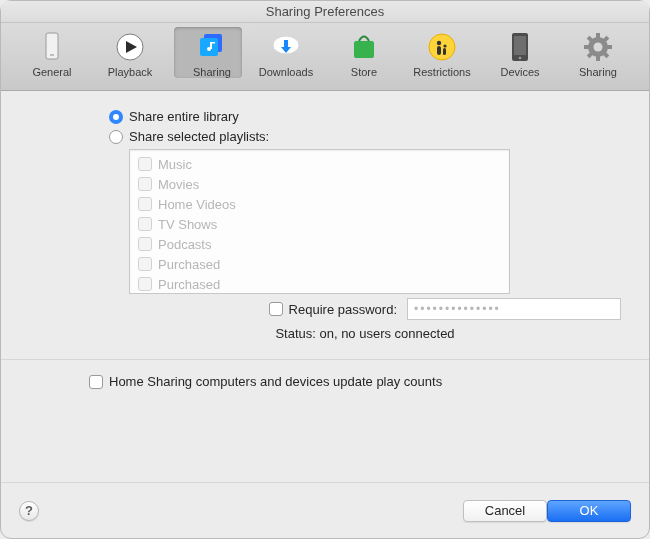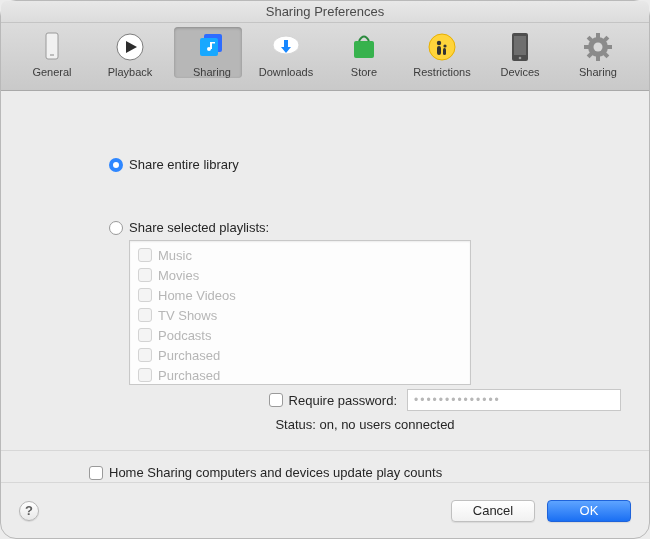--- a/index.html
+++ b/index.html
@@ -10,21 +10,21 @@
     font-size: 13px;
     color: #262626;
     background: #ececec;
     overflow: hidden;
   }
   .window {
     width: 650px;
     height: 539px;
     background: #ececec;
     border: 1px solid #b9b9b9;
-    border-radius: 16px;
+    border-radius: 11px;
     display: flex;
     flex-direction: column;
     box-shadow: inset 0 1px 0 rgba(255,255,255,.3);
   }
   
   .titlebar {
     height: 22px;
     text-align: center;
     font-size: 13px;
     font-weight: 500;
@@ -99,25 +99,25 @@
   .rad.selected::after{content:""; position:absolute; inset:2px; background:#fff; border-radius:50%;}
   .rad.selected { background:#2f7bff; border-color:#2f7bff; }
   .rad.selected::after{ inset: auto; width:6px;height:6px; position:static; display:block; background:#fff; border-radius:50%;}
   .rad.selected::before{display:none;}
   
   .rad { position: static; }
   .rad.selected { background:#fff; border:4px solid #2f87ff; }
   .rad.selected::after, .rad.selected::before{ display:none; }
 
   .indent1 { padding-left: 60px; }
-  .indent2 { padding-left: 80px; margin-top: 48px; }
+  .indent2 { padding-left: 80px; }
 
   .pl-box {
     margin-left: 100px;
-    width: 342px;
+    width: 381px;
     height: 145px;
     background: #fdfdfd;
     border: 1px solid #c8c8c8;
     box-shadow: inset 0 1px 2px rgba(0,0,0,.07);
     padding: 4px 8px;
     overflow: hidden;
   }
   .pl-item {
     display:flex; align-items:center;
     font-size: 13px; color:#b6b6b6;
@@ -168,21 +168,20 @@
     box-shadow: 0 1px 1px rgba(0,0,0,.1);
   }
   .spacer { flex:1; }
   .btn {
     min-width: 84px; height:22px;
     border-radius: 4px;
     font-size:13px;
     border:1px solid #c0c0c0;
     background: linear-gradient(#ffffff,#f1f1f1);
     display:flex; align-items:center; justify-content:center;
-    margin-left: 12px;
     cursor: pointer;
     box-shadow: 0 1px 1px rgba(0,0,0,.08);
   }
   .btn.primary {
     background: linear-gradient(#5ea4ff,#1a6ff3);
     border-color:#1f63da;
     color:#fff;
     font-weight:500;
   }
 </style>

